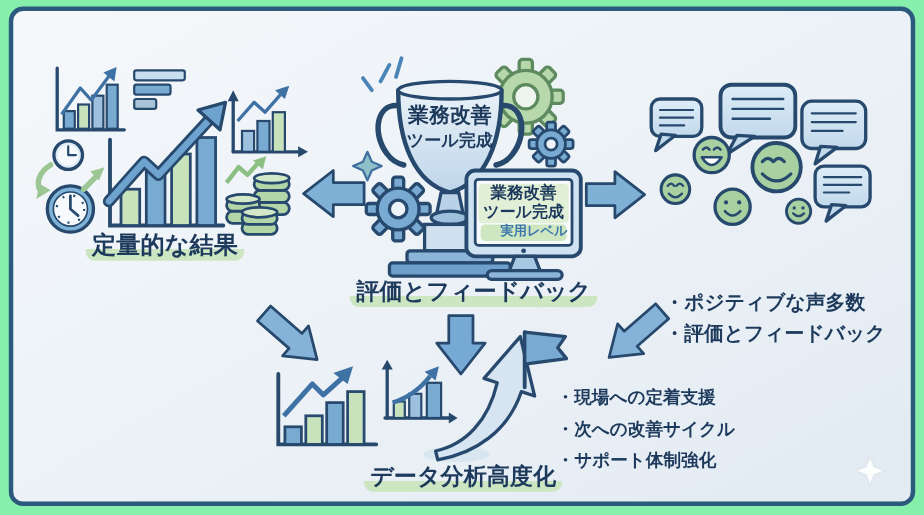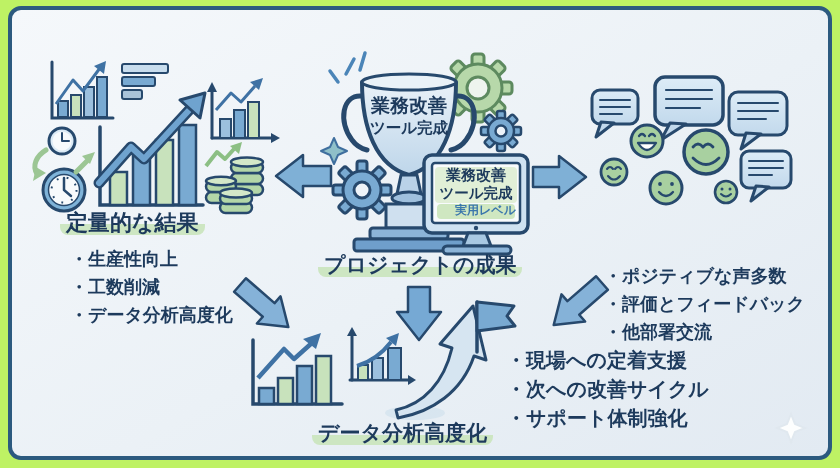--- a/index.html
+++ b/index.html
@@ -1,22 +1,22 @@
 <!DOCTYPE html>
 <html><head>
 <meta charset="utf-8">
 <style>
   html,body{margin:0;padding:0;background:#e6eaee;}
-  #stage{position:relative;width:840px;height:468px;background:#bef264;overflow:hidden;
+  #stage{position:relative;width:840px;height:468px;background:#86efac;overflow:hidden;
          font-family:"DejaVu Sans",sans-serif;}
   #frame{position:absolute;left:8px;top:6px;right:8px;bottom:8px;border:4px solid #2c5a7f;
          border-radius:13px;background:linear-gradient(150deg,#f5f8fb 0%,#ebf1f6 55%,#e2eaf2 100%);}
   svg.art{position:absolute;left:0;top:0;}
   .t{position:absolute;color:#1d3a5c;font-weight:700;z-index:5;}
-  .ttl{white-space:nowrap;}
+  .ttl{text-align:center;white-space:nowrap;font-family:Liberation Mono, monospace;}
   .ttl .hl{background:linear-gradient(transparent 58%,#cde6c2 58%);border-radius:8px;padding:0 6px;}
   .bul div{white-space:nowrap;}
   .ctr{text-align:center;}
   .line3{color:#3b77ac;}
 </style>
 </head>
 <body>
 
 <div id="stage">
   <div id="frame"></div>
@@ -281,39 +281,33 @@
     <div style="font-size:15.5px;line-height:20px;">ツール完成</div>
   </div>
 
   <div class="t ctr" style="left:430px;top:166px;width:92px;">
     <div style="font-size:15px;line-height:18px;">業務改善</div>
     <div style="font-size:14.5px;line-height:19px;">ツール完成</div>
     <div class="line3" style="font-size:12px;line-height:15px;margin-left:19px;">実用レベル</div>
   </div>
 
   <div class="t ttl" style="left:318px;top:251px;width:206px;font-size:21px;">
-    <span class="hl">プロジェクトの成果</span>
+    <span class="hl">評価とフィードバック</span>
   </div>
 
   <div class="t ttl" style="left:60px;top:208px;width:180px;font-size:22px;">
     <span class="hl">定量的な結果</span>
-  </div>
-  <div class="t bul" style="left:70px;top:245px;font-size:18px;line-height:28px;">
-    <div>・生産性向上</div>
-    <div>・工数削減</div>
-    <div>・データ分析高度化</div>
   </div>
 
   <div class="t bul" style="left:604px;top:244px;font-size:18px;line-height:28px;margin-top:18px;">
     <div>・ポジティブな声多数</div>
     <div>・評価とフィードバック</div>
-    <div>・他部署交流</div>
   </div>
 
   <div class="t ttl" style="left:312px;top:419px;width:218px;font-size:21px;">
     <span class="hl">データ分析高度化</span>
   </div>
-  <div class="t bul" style="left:506px;top:346px;font-size:20px;line-height:29px;">
+  <div class="t bul" style="left:506px;top:346px;font-size:16px;line-height:29px;">
     <div>・現場への定着支援</div>
     <div>・次への改善サイクル</div>
     <div>・サポート体制強化</div>
   </div>
 </div>
 
 </body></html>

